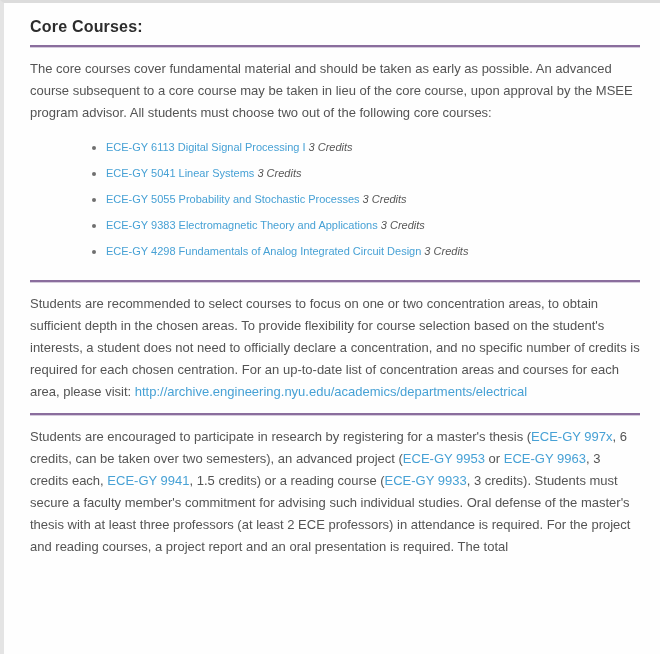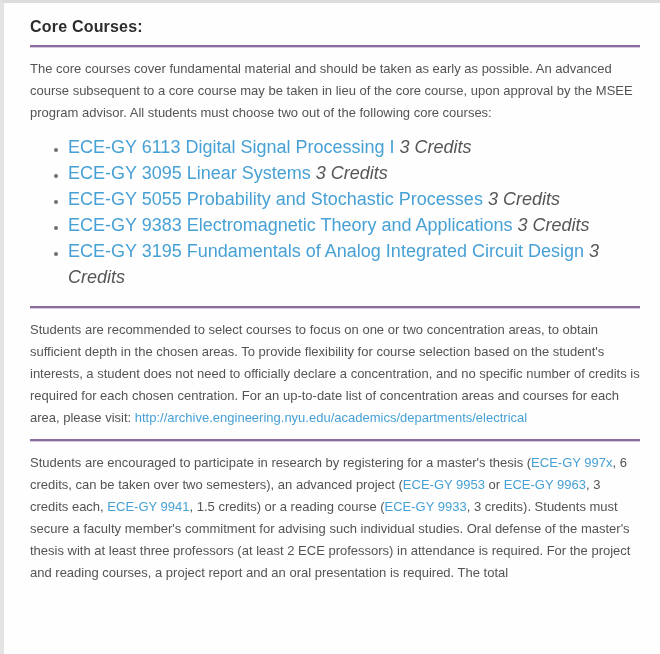--- a/index.html
+++ b/index.html
@@ -37,23 +37,24 @@
     line-height: 22px;
     color: #545454;
     margin: 0 0 10px 0;
   }
   ul.course-list {
     margin: 10px 0 16px 0;
     padding-left: 38px;
     list-style: disc;
   }
   ul.course-list li {
-    font-size: 18px;
+    font-size: 11px;
     line-height: 26px;
     color: #545454;
+    margin-left: 38px;
   }
   ul.course-list li::marker { color: #6f6f6f; font-size: 12px; }
   a.lnk {
     color: #47a1d5;
     text-decoration: none;
     cursor: pointer;
   }
   em.credits, span.ital {
     font-style: italic;
     color: #565656;
@@ -65,24 +66,24 @@
 
 <div class="page">
   <div class="content">
 
     <section>
       <h2>Core Courses:</h2>
       <div class="rule"></div>
       <p class="body-text"><span>The core courses cover fundamental material and should be taken as early as possible. An advanced course subsequent to a core course may be taken in lieu of the core course, upon approval by the MSEE program advisor. All students must choose two out of the following core courses:</span></p>
       <ul class="course-list">
           <li><a href="#" class="lnk">ECE-GY 6113 Digital Signal Processing I</a><em class="credits"> 3 Credits</em></li>
-          <li><a href="#" class="lnk">ECE-GY 3095 Linear Systems</a><em class="credits"> 3 Credits</em></li>
+          <li><a href="#" class="lnk">ECE-GY 5041 Linear Systems</a><em class="credits"> 3 Credits</em></li>
           <li><a href="#" class="lnk">ECE-GY 5055 Probability and Stochastic Processes</a><em class="credits"> 3 Credits</em></li>
           <li><a href="#" class="lnk">ECE-GY 9383 Electromagnetic Theory and Applications</a><em class="credits"> 3 Credits</em></li>
-          <li><a href="#" class="lnk">ECE-GY 3195 Fundamentals of Analog Integrated Circuit Design</a><em class="credits"> 3 Credits</em></li>
+          <li><a href="#" class="lnk">ECE-GY 4298 Fundamentals of Analog Integrated Circuit Design</a><em class="credits"> 3 Credits</em></li>
         </ul>
     </section>
 
     <section>
       <div class="rule"></div>
       <p class="body-text"><span>Students are recommended to select courses to focus on one or two concentration areas, to obtain sufficient depth in the chosen areas. To provide flexibility for course selection based on the student's interests, a student does not need to officially declare a concentration, and no specific number of credits is required for each chosen centration. For an up-to-date list of concentration areas and courses for each area, please visit: </span><a href="#" class="lnk">http://archive.engineering.nyu.edu/academics/departments/electrical</a></p>
     </section>
 
     <section>
       <div class="rule"></div>

